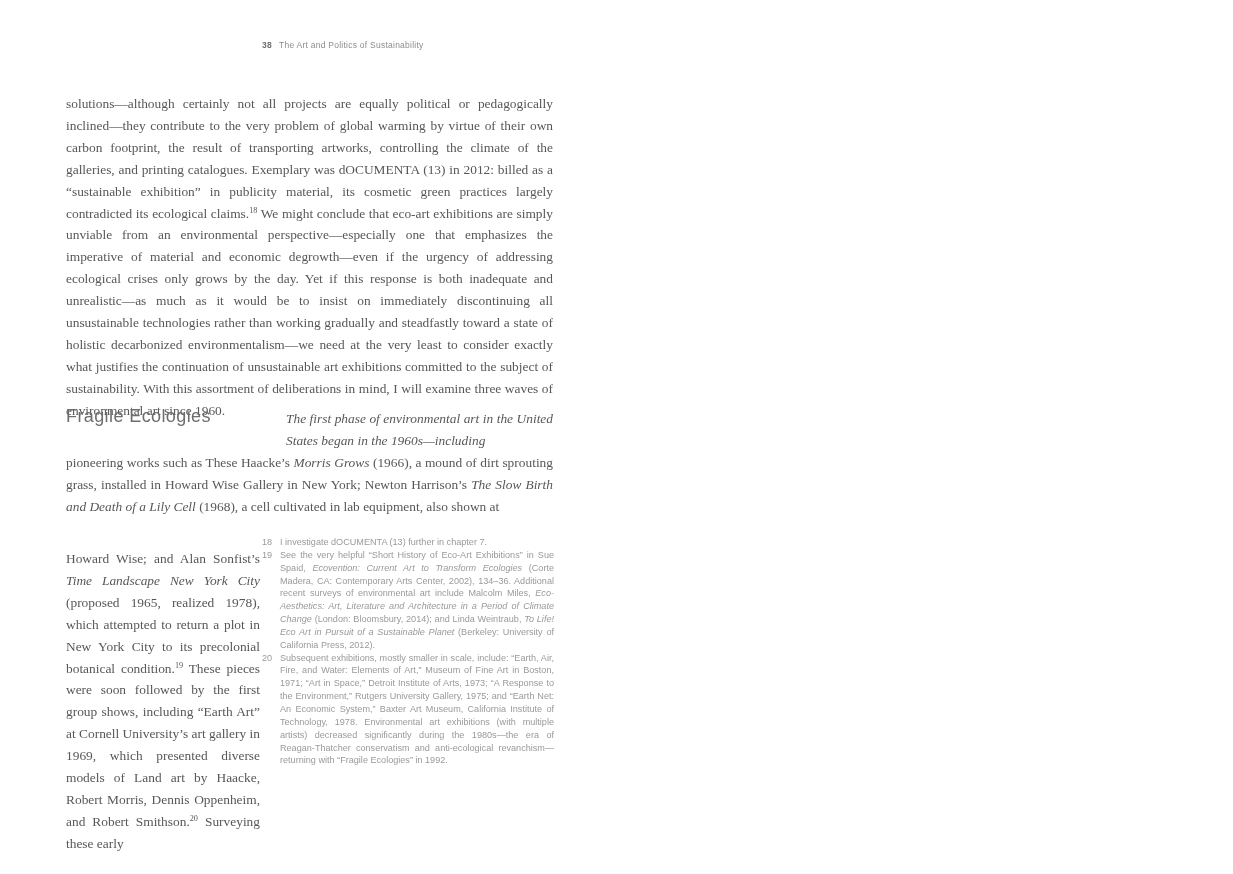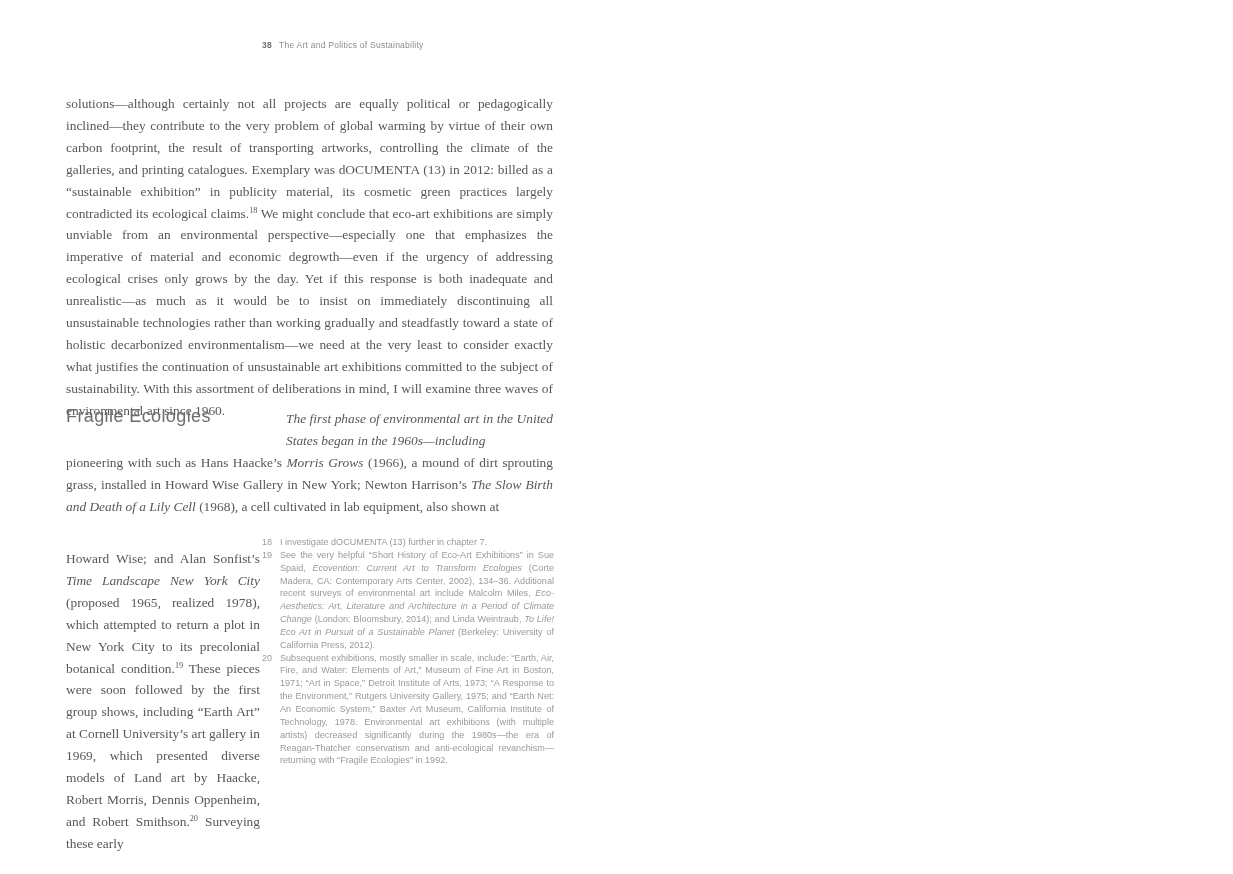--- a/index.html
+++ b/index.html
@@ -152,21 +152,21 @@
     <div class="body-text lp-full">
       <span>solutions—although certainly not all projects are equally political or pedagogically inclined—they contribute to the very problem of global warming by virtue of their own carbon footprint, the result of transporting artworks, controlling the climate of the galleries, and printing catalogues. Exemplary was dOCUMENTA (13) in 2012: billed as a “sustainable exhibition” in publicity material, its cosmetic green practices largely contradicted its ecological claims.</span><span class="sup">18</span>
       <span>We might conclude that eco-art exhibitions are simply unviable from an environmental perspective—especially one that emphasizes the imperative of material and economic degrowth—even if the urgency of addressing ecological crises only grows by the day. Yet if this response is both inadequate and unrealistic—as much as it would be to insist on immediately discontinuing all unsustainable technologies rather than working gradually and steadfastly toward a state of holistic decarbonized environmentalism—we need at the very least to consider exactly what justifies the continuation of unsustainable art exhibitions committed to the subject of sustainability. With this assortment of deliberations in mind, I will examine three waves of environmental art since 1960.</span>
     </div>
 
     <h2 class="sec-head">Fragile Ecologies</h2>
 
     <div class="body-text lp-indent">The first phase of environmental art in the United States began in the 1960s—including</div>
 
     <div class="body-text lp-wide">
-      <span>pioneering with such as Hans Haacke’s </span><i>Morris Grows</i><span> (1966), a mound of dirt sprouting grass, installed in Howard Wise Gallery in New York; Newton Harrison’s </span><i>The Slow Birth and Death of a Lily Cell</i><span> (1968), a cell cultivated in lab equipment, also shown at</span>
+      <span>pioneering works such as These Haacke’s </span><i>Morris Grows</i><span> (1966), a mound of dirt sprouting grass, installed in Howard Wise Gallery in New York; Newton Harrison’s </span><i>The Slow Birth and Death of a Lily Cell</i><span> (1968), a cell cultivated in lab equipment, also shown at</span>
     </div>
 
     <div class="body-text lp-narrow">
       <span>Howard Wise; and Alan Sonfist’s </span><i>Time Landscape New York City</i><span> (proposed 1965, realized 1978), which attempted to return a plot in New York City to its precolonial botanical condition.</span><span class="sup">19</span><span> These pieces were soon followed by the first group shows, including “Earth Art” at Cornell University’s art gallery in 1969, which presented diverse models of Land art by Haacke, Robert Morris, Dennis Oppenheim, and Robert Smithson.</span><span class="sup">20</span><span> Surveying these early</span>
     </div>
 
     <div class="notes notes-left">
       <div class="note">
         <span class="note-num">18</span>
         <span class="note-body"><span>I investigate dOCUMENTA (13) further in chapter 7.</span></span>

